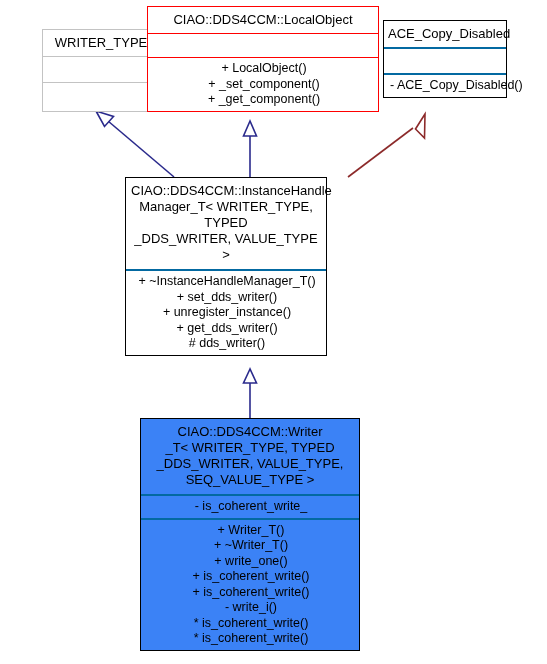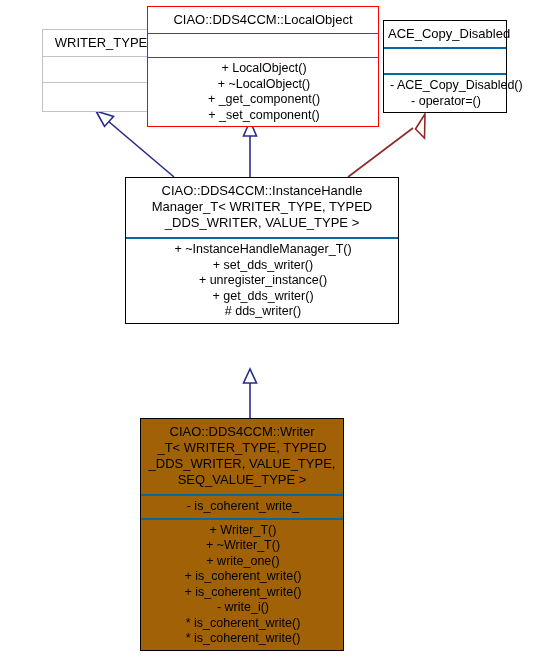--- a/index.html
+++ b/index.html
@@ -101,33 +101,33 @@
   }
   #box-ace .title-comp {
     padding: 5px 4px 6px 4px;
     font-size: 13px;
   }
   #box-ace .empty-a { height: 26px; }
 
   #box-ihm {
     left: 125px;
     top: 177px;
-    width: 274px;
+    width: 202px;
   }
   #box-ihm .title-comp {
     padding: 5px 5px 6px 5px;
     font-size: 13px;
     line-height: 16px;
   }
 
   #box-writer {
     left: 140px;
     top: 418px;
-    width: 204px;
-    background: #a16207;
+    width: 220px;
+    background: #3b82f6;
   }
   #box-writer .title-comp {
     padding: 5px 5px 6px 5px;
     font-size: 13px;
     line-height: 16px;
   }
 </style>
 </head>
 <body>
 
@@ -160,32 +160,30 @@
     <div class="compartment title-comp">WRITER_TYPE</div>
     <div class="compartment members-comp empty empty-a"></div>
     <div class="compartment members-comp empty empty-b"></div>
   </div>
 
   <div class="uml-box" id="box-localobject">
     <div class="compartment title-comp">CIAO::DDS4CCM::LocalObject</div>
     <div class="compartment members-comp empty empty-a"></div>
     <div class="compartment members-comp">
       <div class="member">+ LocalObject()</div>
-      <div class="member">+ ~LocalObject()</div>
+      <div class="member">+ _set_component()</div>
       <div class="member">+ _get_component()</div>
-      <div class="member">+ _set_component()</div>
     </div>
   </div>
 
   <div class="uml-box" id="box-ace">
     <div class="compartment title-comp">ACE_Copy_Disabled</div>
     <div class="compartment members-comp empty empty-a"></div>
     <div class="compartment members-comp">
       <div class="member">- ACE_Copy_Disabled()</div>
-      <div class="member">- operator=()</div>
     </div>
   </div>
 
   <div class="uml-box" id="box-ihm">
     <div class="compartment title-comp">CIAO::DDS4CCM::InstanceHandle
 Manager_T&lt; WRITER_TYPE, TYPED
 _DDS_WRITER, VALUE_TYPE &gt;</div>
     <div class="compartment members-comp">
       <div class="member">+ ~InstanceHandleManager_T()</div>
       <div class="member">+ set_dds_writer()</div>

